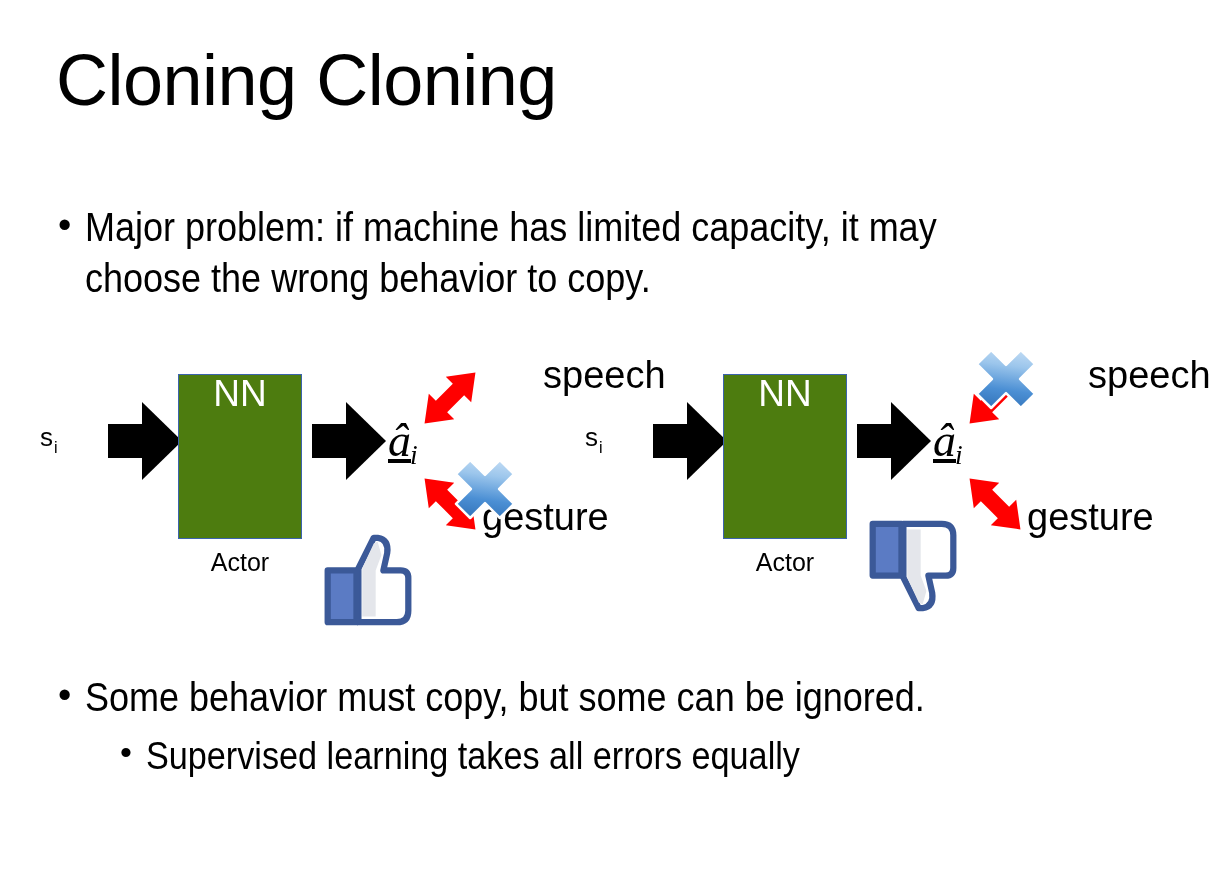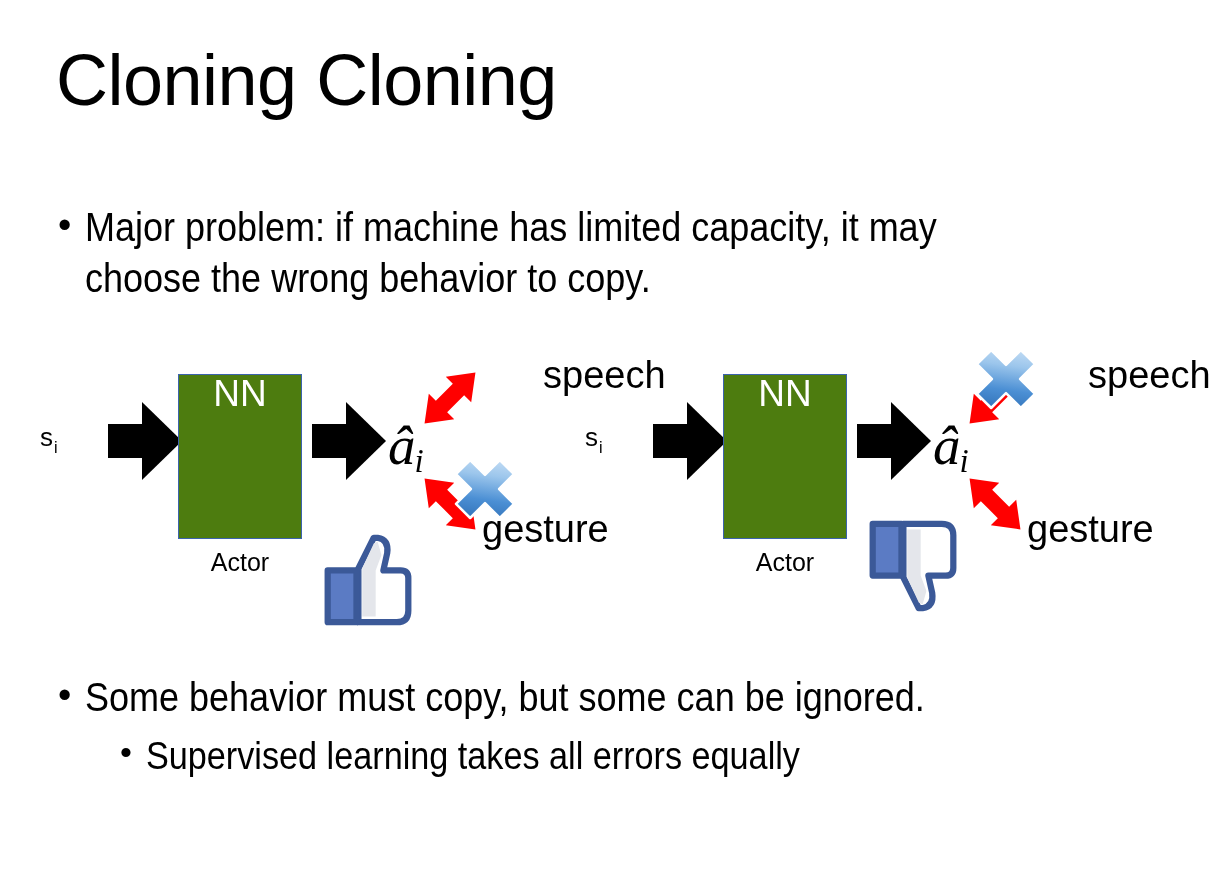--- a/index.html
+++ b/index.html
@@ -148,24 +148,25 @@
     line-height: 1;
   }
 
   
   .action-label {
     position: absolute;
     left: 368px;
     top: 78px;
     font-family: "Liberation Serif", serif;
     font-style: italic;
-    font-size: 55px;
+    font-size: 46px;
     color: #000;
     line-height: 1;
     white-space: nowrap;
+    text-decoration: underline;
   }
   .action-label sub {
     font-size: 0.60em;
     font-style: italic;
     vertical-align: baseline;
     position: relative;
     top: 8px;
     left: -1px;
   }
 
@@ -182,21 +183,21 @@
   
   .branch-label {
     position: absolute;
     font-size: 38px;
     font-family: "Liberation Sans", sans-serif;
     color: #000;
     line-height: 1;
     white-space: nowrap;
   }
   .label-speech  { left: 496px; top: 16px; margin-left: 27px;  }
-  .label-gesture { left: 462px; top: 170px; }
+  .label-gesture { left: 462px; top: 158px; }
 
   
   .blue-x {
     position: absolute;
     width: 74px;
     height: 74px;
   }
   .x-on-gesture { left: 428px; top: 112px; }
   .x-on-speech  { left: 404px; top: 2px;  }
 

